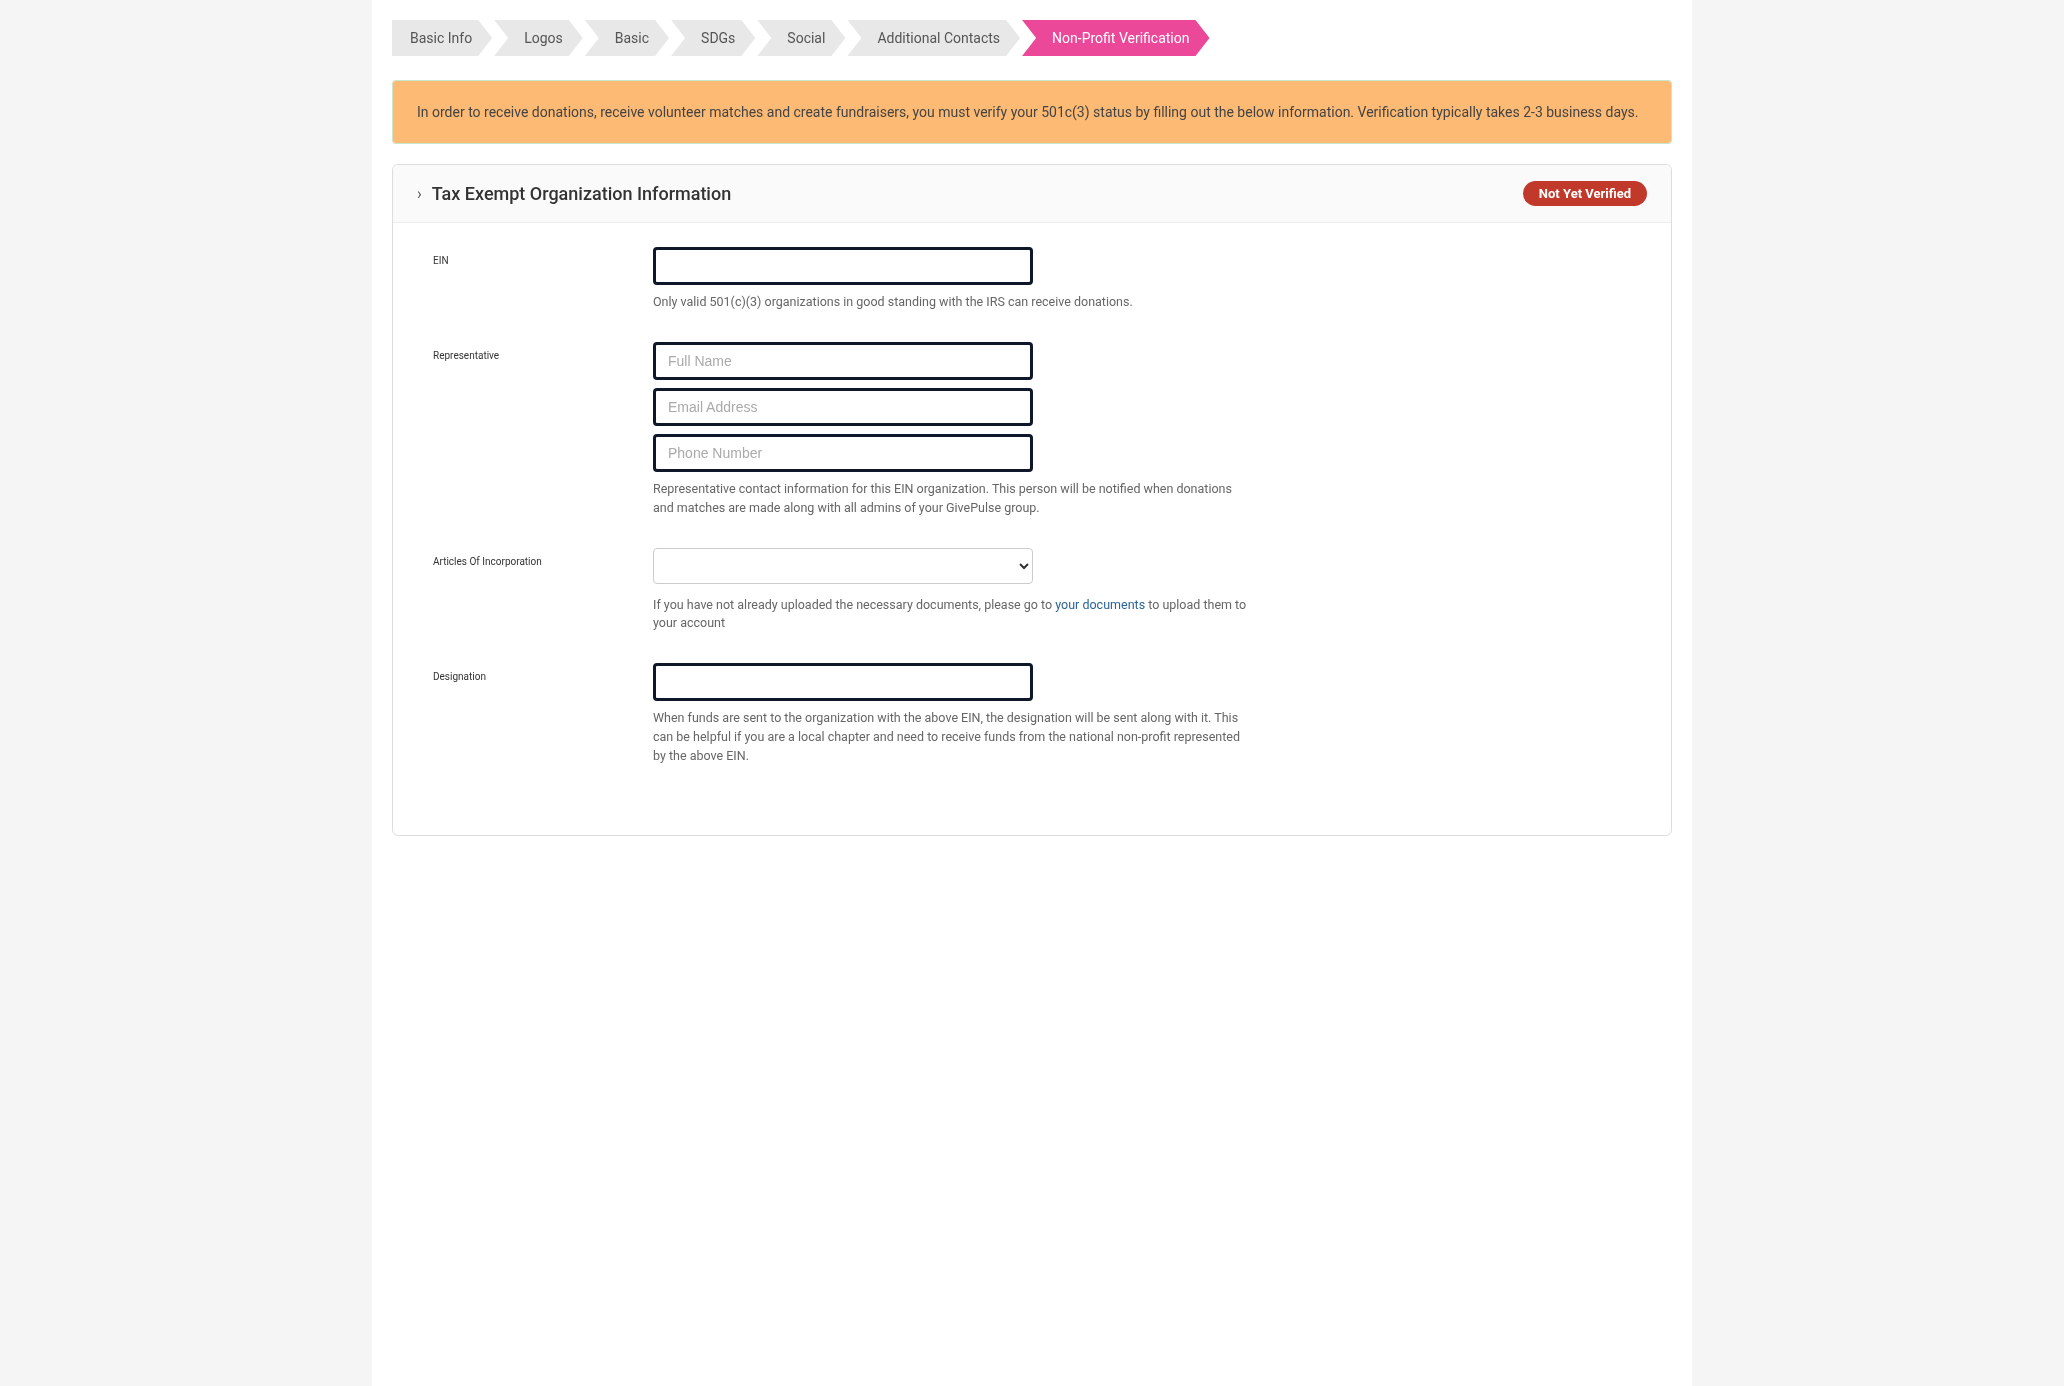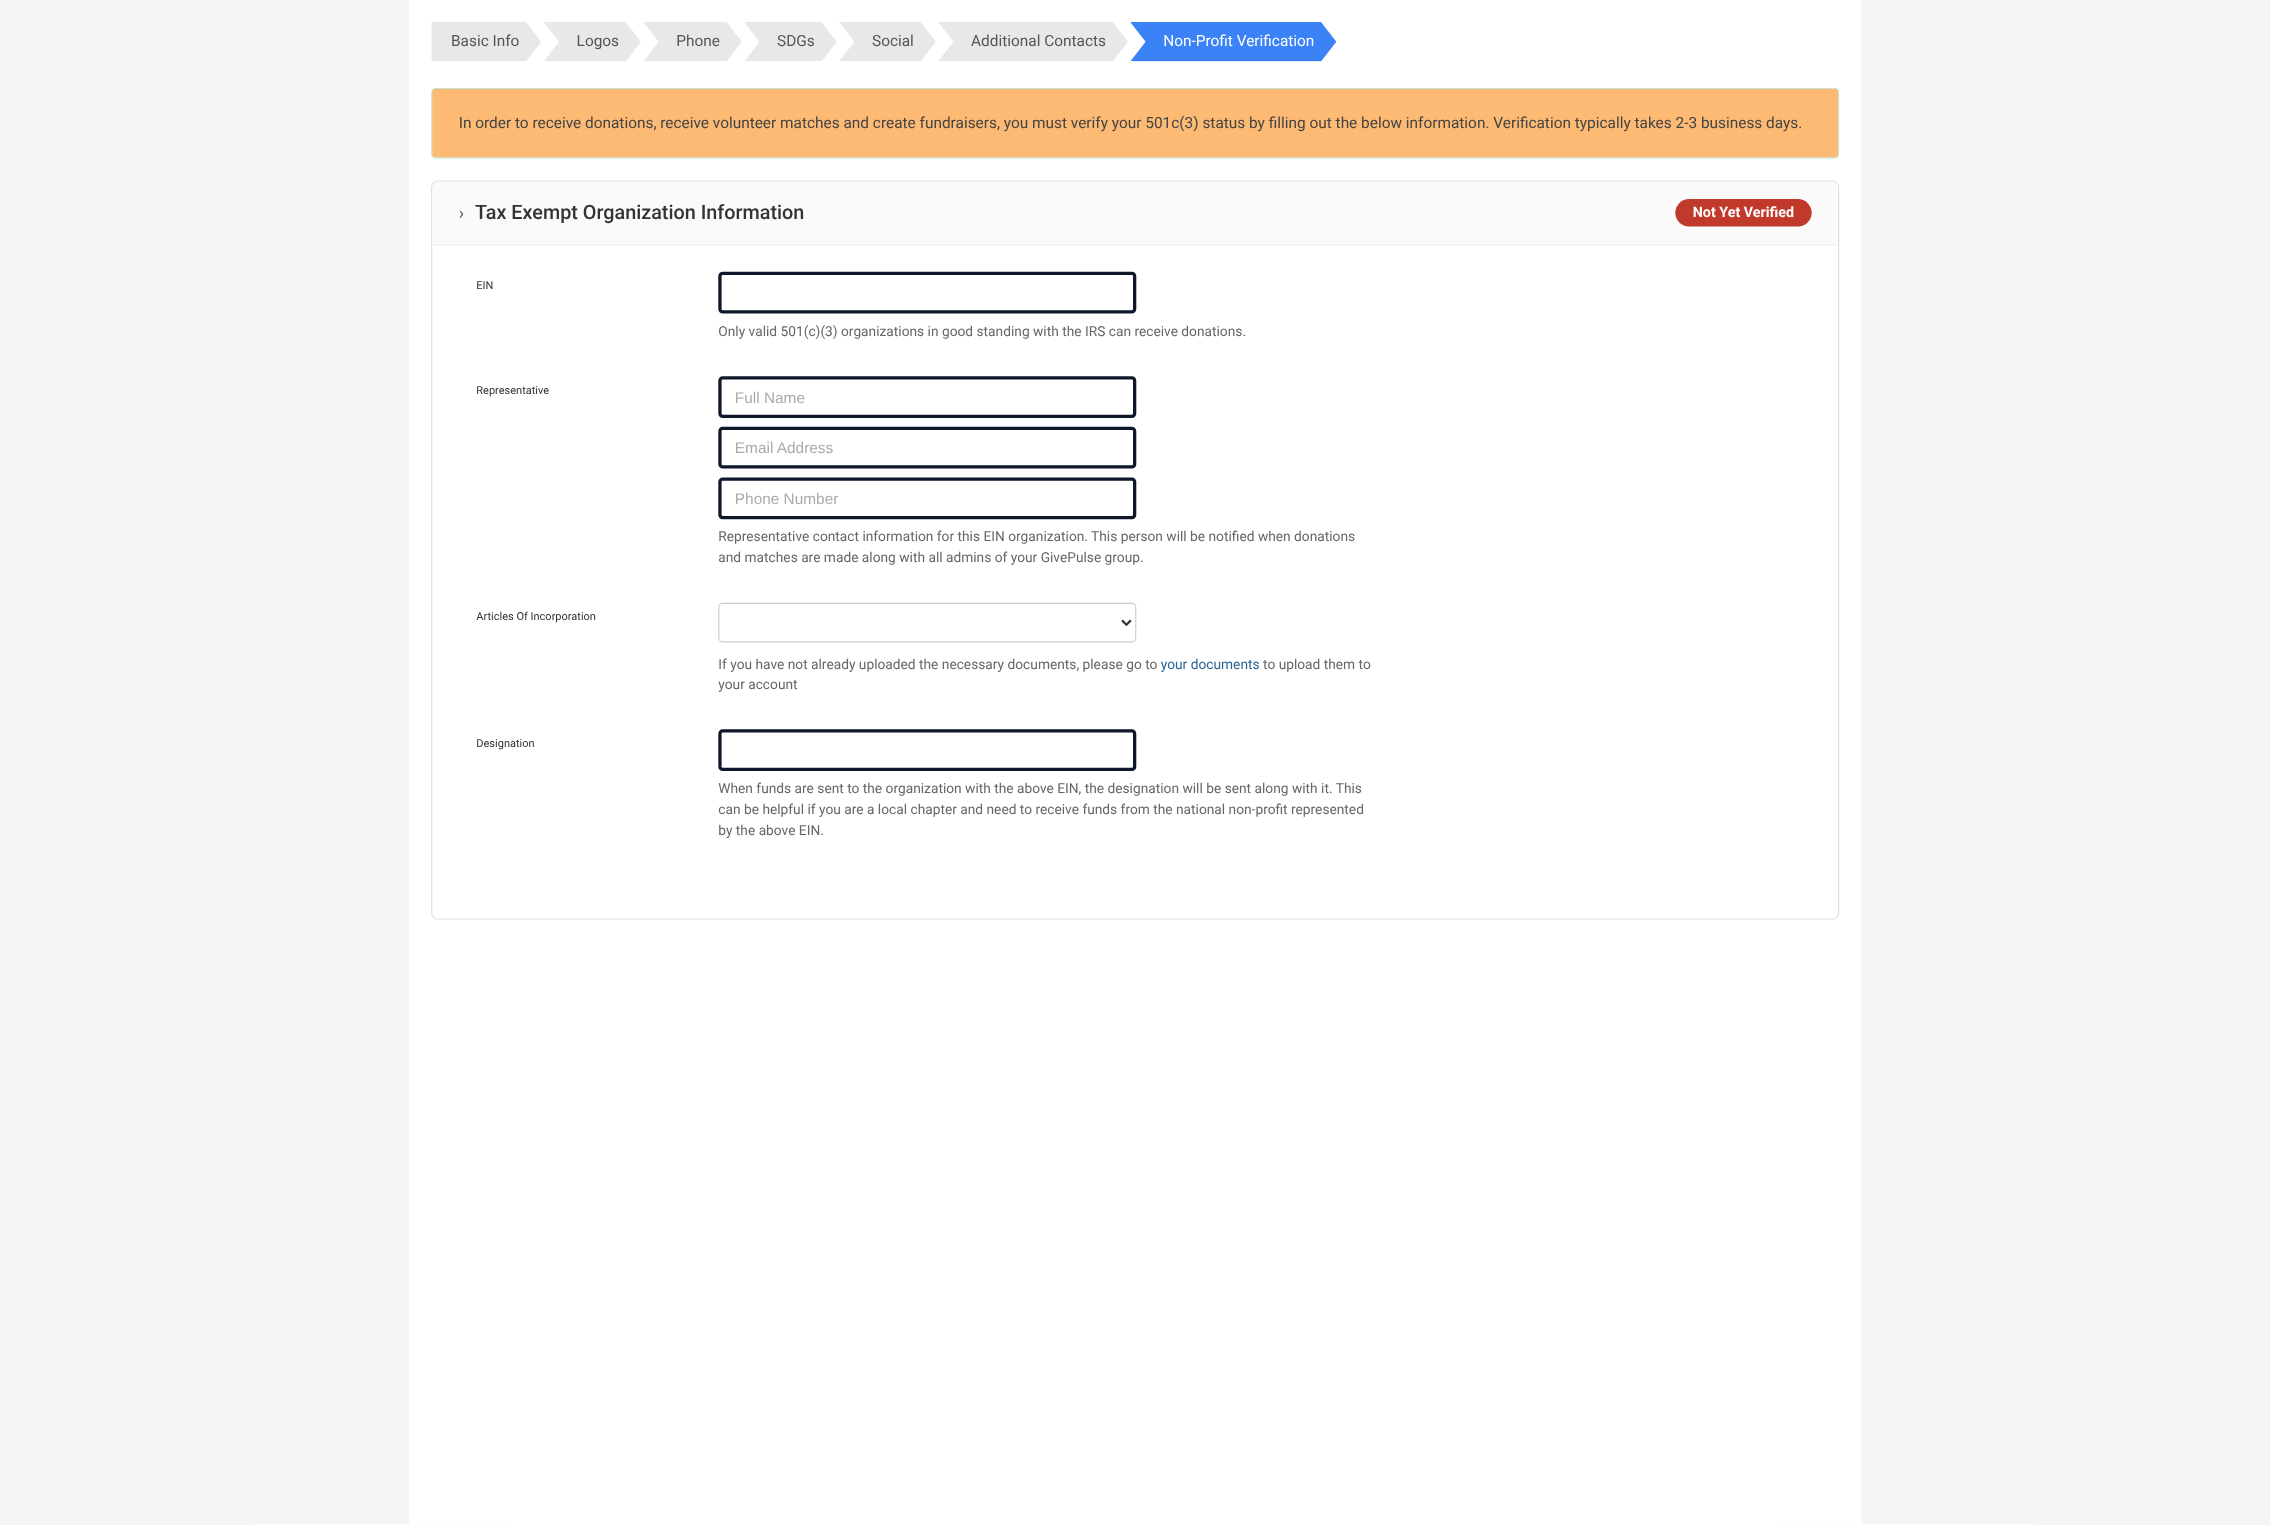--- a/index.html
+++ b/index.html
@@ -36,21 +36,21 @@
       cursor: pointer;
       clip-path: polygon(0 0, calc(100% - 14px) 0, 100% 50%, calc(100% - 14px) 100%, 0 100%, 14px 50%);
       margin-right: 2px;
       white-space: nowrap;
     }
     .breadcrumb-item:first-child {
       clip-path: polygon(0 0, calc(100% - 14px) 0, 100% 50%, calc(100% - 14px) 100%, 0 100%);
       padding-left: 18px;
     }
     .breadcrumb-item.active {
-      background: #3b82f6;
+      background: #ec4899;
       color: #fff;
     }
 
     
     .info-box {
       border: 1px solid #c8e6c9;
       border-radius: 4px;
       padding: 20px 24px;
       margin-bottom: 20px;
       background: #fdba74;
@@ -166,21 +166,21 @@
 <div class="page-wrapper">
 
   <nav class="breadcrumb-nav">
     <div class="breadcrumb-item">
       <span>Basic Info</span>
     </div>
     <div class="breadcrumb-item">
       <span>Logos</span>
     </div>
     <div class="breadcrumb-item">
-      <span>Phone</span>
+      <span>Basic</span>
     </div>
     <div class="breadcrumb-item">
       <span>SDGs</span>
     </div>
     <div class="breadcrumb-item">
       <span>Social</span>
     </div>
     <div class="breadcrumb-item">
       <span>Additional Contacts</span>
     </div>

